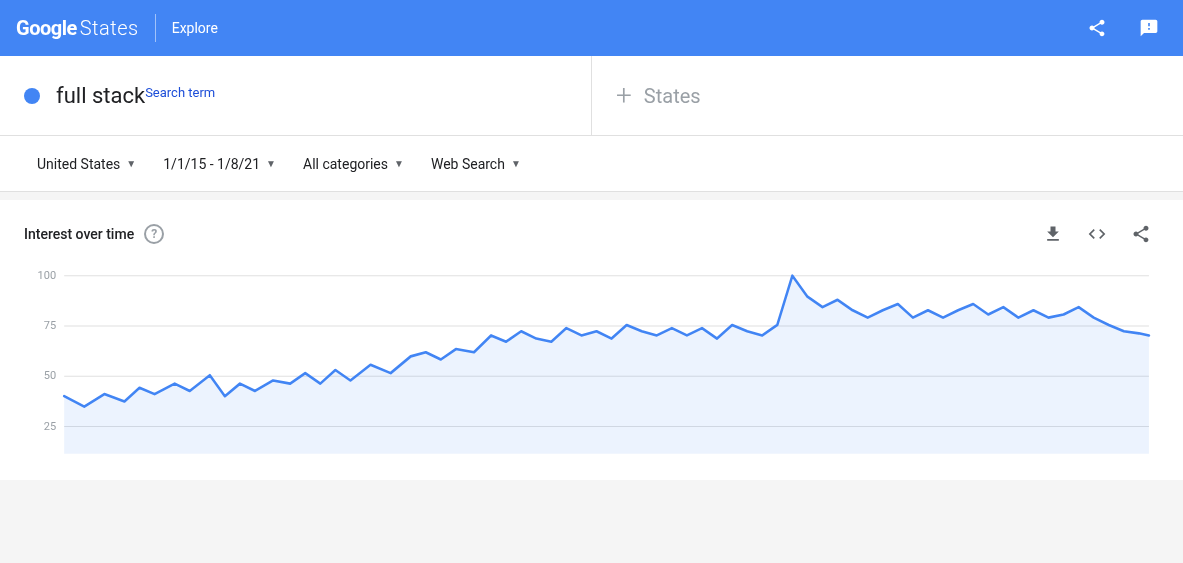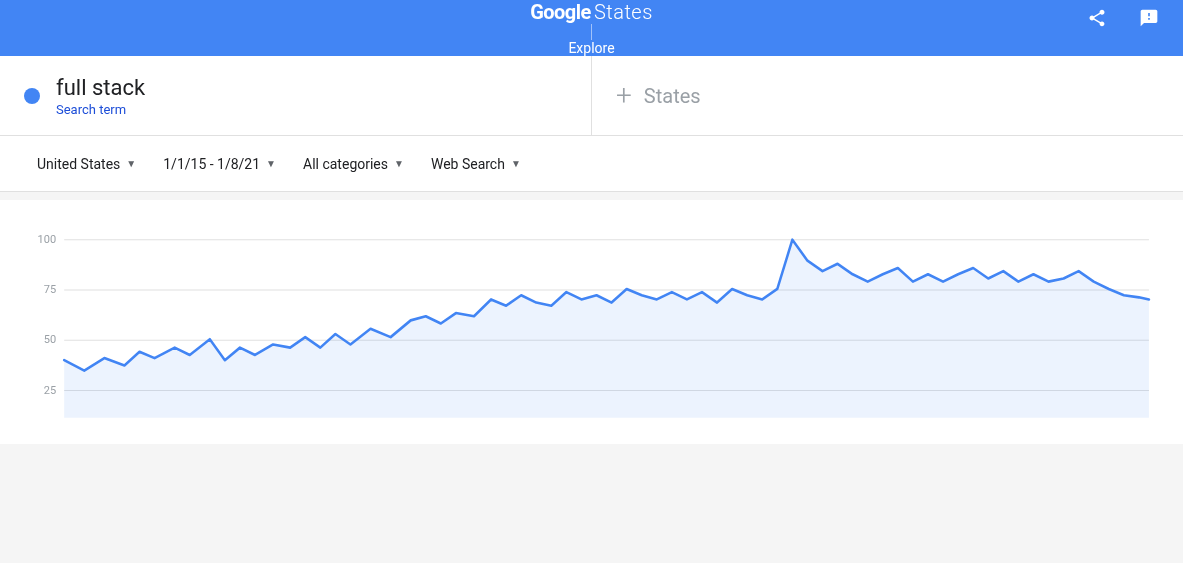--- a/index.html
+++ b/index.html
@@ -6,21 +6,20 @@
     body { font-family: 'Roboto', Arial, sans-serif; background: #f5f5f5; color: #202124; }
 
     
     .header {
       background: #4285f4;
       height: 56px;
       display: flex;
       align-items: center;
       padding: 0 16px;
       position: relative;
-      flex-direction: column;
     }
     .header-logo {
       display: flex;
       align-items: center;
       color: white;
       font-size: 20px;
       font-weight: 400;
       letter-spacing: 0.5px;
     }
     .header-divider {
@@ -69,21 +68,21 @@
       border-right: 1px solid #e0e0e0;
     }
     .search-dot {
       width: 16px;
       height: 16px;
       border-radius: 50%;
       background: #4285f4;
       margin-right: 16px;
       flex-shrink: 0;
     }
-    .search-term-text { display: flex; flex-direction: column; }
+    .search-term-text { display: flex; flex-direction: row; }
     .search-term-title {
       font-size: 22px;
       font-weight: 400;
       color: #202124;
     }
     .search-term-subtitle {
       font-size: 13px;
       color: #1d4ed8;
       margin-top: 2px;
     }
@@ -247,20 +246,43 @@
     <span>All categories</span>
     <span class="dropdown-arrow">▼</span>
   </div>
   <div class="filter-dropdown">
     <span>Web Search</span>
     <span class="dropdown-arrow">▼</span>
   </div>
 </div>
 
 <div class="chart-section">
+  <div class="chart-header">
+    <div class="chart-title-area">
+      <span class="chart-title">Interest over time</span>
+      <div class="help-icon">?</div>
+    </div>
+    <div class="chart-actions">
+      <div class="chart-action-btn" title="Download">
+        <svg width="20" height="20" viewBox="0 0 24 24" fill="#5f6368">
+          <path d="M19 9h-4V3H9v6H5l7 7 7-7zM5 18v2h14v-2H5z"></path>
+        </svg>
+      </div>
+      <div class="chart-action-btn" title="Embed">
+        <svg width="20" height="20" viewBox="0 0 24 24" fill="#5f6368">
+          <path d="M9.4 16.6L4.8 12l4.6-4.6L8 6l-6 6 6 6 1.4-1.4zm5.2 0l4.6-4.6-4.6-4.6L16 6l6 6-6 6-1.4-1.4z"></path>
+        </svg>
+      </div>
+      <div class="chart-action-btn" title="Share">
+        <svg width="20" height="20" viewBox="0 0 24 24" fill="#5f6368">
+          <path d="M18 16.08c-.76 0-1.44.3-1.96.77L8.91 12.7c.05-.23.09-.46.09-.7s-.04-.47-.09-.7l7.05-4.11c.54.5 1.25.81 2.04.81 1.66 0 3-1.34 3-3s-1.34-3-3-3-3 1.34-3 3c0 .24.04.47.09.7L8.04 9.81C7.5 9.31 6.79 9 6 9c-1.66 0-3 1.34-3 3s1.34 3 3 3c.79 0 1.5-.31 2.04-.81l7.12 4.16c-.05.21-.08.43-.08.65 0 1.61 1.31 2.92 2.92 2.92s2.92-1.31 2.92-2.92c0-1.61-1.31-2.92-2.92-2.92z"></path>
+        </svg>
+      </div>
+    </div>
+  </div>
 
   <div class="chart-container">
     <svg class="chart-svg" viewBox="0 0 1130 210" preserveAspectRatio="none" xmlns="http://www.w3.org/2000/svg">
 
       <line x1="40" y1="15" x2="1120" y2="15" stroke="#e0e0e0" stroke-width="1"></line>
       <line x1="40" y1="63" x2="1120" y2="63" stroke="#e0e0e0" stroke-width="1"></line>
       <line x1="40" y1="111" x2="1120" y2="111" stroke="#e0e0e0" stroke-width="1"></line>
       <line x1="40" y1="159" x2="1120" y2="159" stroke="#e0e0e0" stroke-width="1"></line>
 
       <text x="32" y="18" font-size="11" fill="#9aa0a6" text-anchor="end">100</text>

